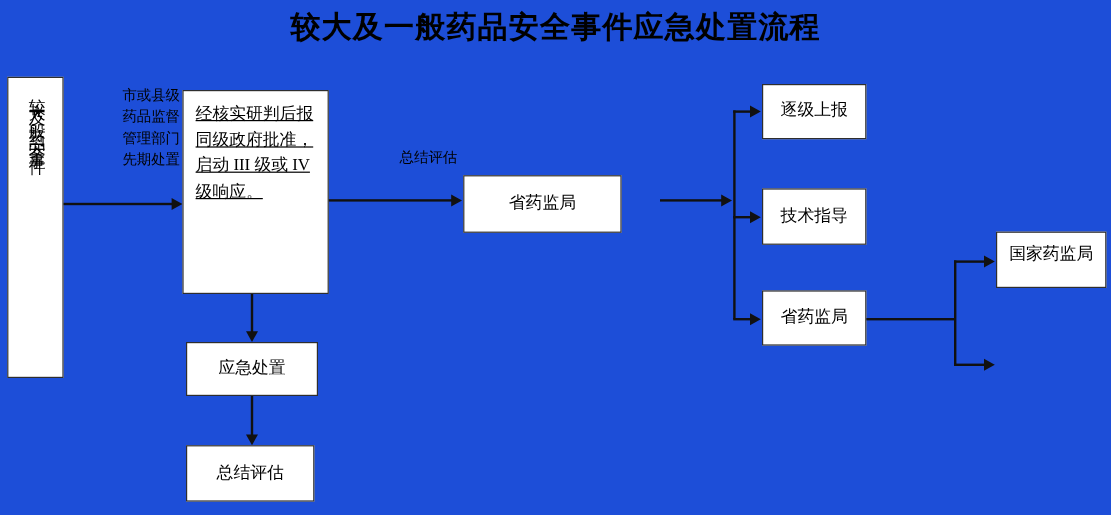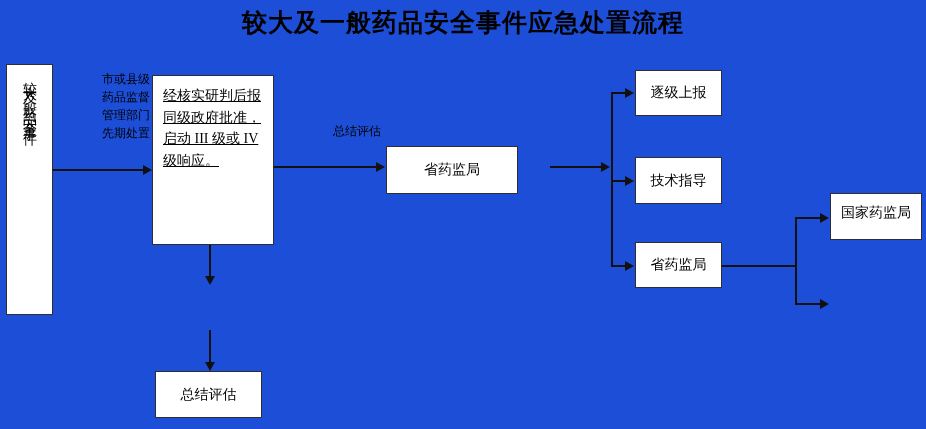--- a/index.html
+++ b/index.html
@@ -127,20 +127,23 @@
   <div class="ln h" style="left:274px; top:166px; width:103px;"></div>
   <div class="arrow right" style="left:376px; top:162px;"></div>
 
   <div class="box center" style="left:386px; top:146px; width:132px; height:48px;">
     <span class="lbl">省药监局</span>
   </div>
 
   <div class="ln v" style="left:209px; top:245px; height:33px;"></div>
   <div class="arrow down" style="left:205px; top:276px;"></div>
 
+  <div class="box center" style="left:155px; top:285px; width:110px; height:45px;">
+    <span class="lbl">应急处置</span>
+  </div>
 
   <div class="ln v" style="left:209px; top:330px; height:34px;"></div>
   <div class="arrow down" style="left:205px; top:362px;"></div>
 
   <div class="box center" style="left:155px; top:371px; width:107px; height:47px;">
     <span class="lbl">总结评估</span>
   </div>
 
   <div class="ln h" style="left:550px; top:166px; width:52px;"></div>
   <div class="arrow right" style="left:601px; top:162px;"></div>

